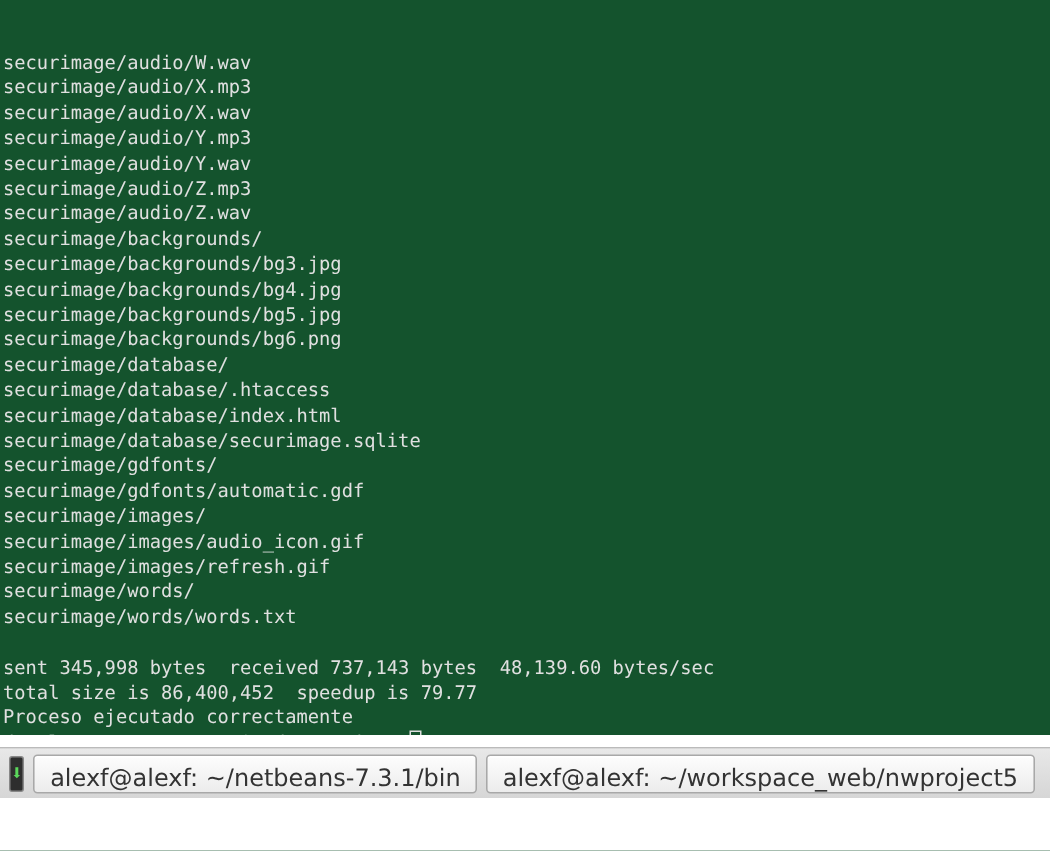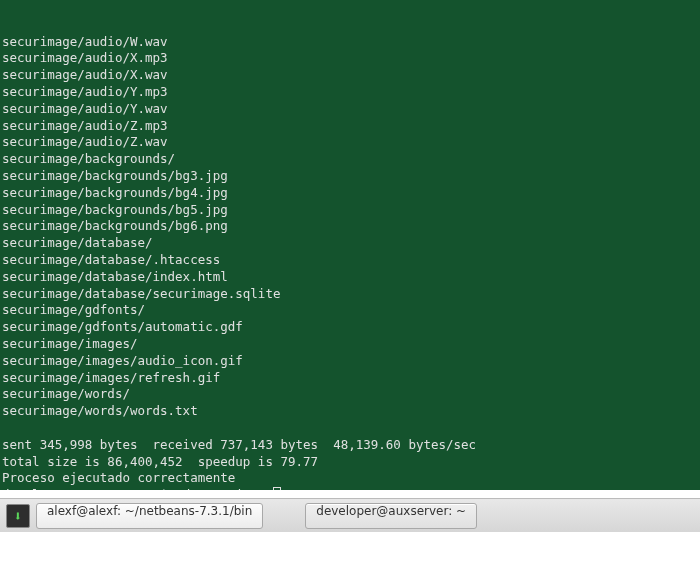--- a/index.html
+++ b/index.html
@@ -63,25 +63,25 @@
     color:#5bd75b;
     font-size:14px;
     line-height:1;
   }
   .task-btn {
     height:24px;
     background:linear-gradient(#fdfdfd,#ececec);
     border:1px solid #a8a8a8;
     border-radius:3px;
     font-family: "DejaVu Sans", Arial, sans-serif;
-    font-size:12px;
+    font-size:16px;
     color:#333;
     padding:0 10px;
     display:flex;
-    align-items:flex-start;
+    align-items:flex-end;
     box-shadow: inset 0 1px 0 #fff;
     cursor:pointer;
     white-space:nowrap;
   }
   .task-btn.active {
     background:linear-gradient(#f0f0f0,#e0e0e0);
     margin-left:36px;
   }
   .below {
     flex:1;
@@ -97,18 +97,21 @@
 
 <div class="gap"></div>
 
 <div class="taskbar">
   <div class="tray-icon">
     <span>⬇</span>
   </div>
   <div class="task-btn">
     <span>alexf@alexf: ~/netbeans-7.3.1/bin</span>
   </div>
+  <div class="task-btn">
+    <span>alexf@alexf: ~/workspace_web/nwproject5</span>
+  </div>
   <div class="task-btn active">
     <span>developer@auxserver: ~</span>
   </div>
 </div>
 
 <div class="below"></div>
 
 </body></html>

